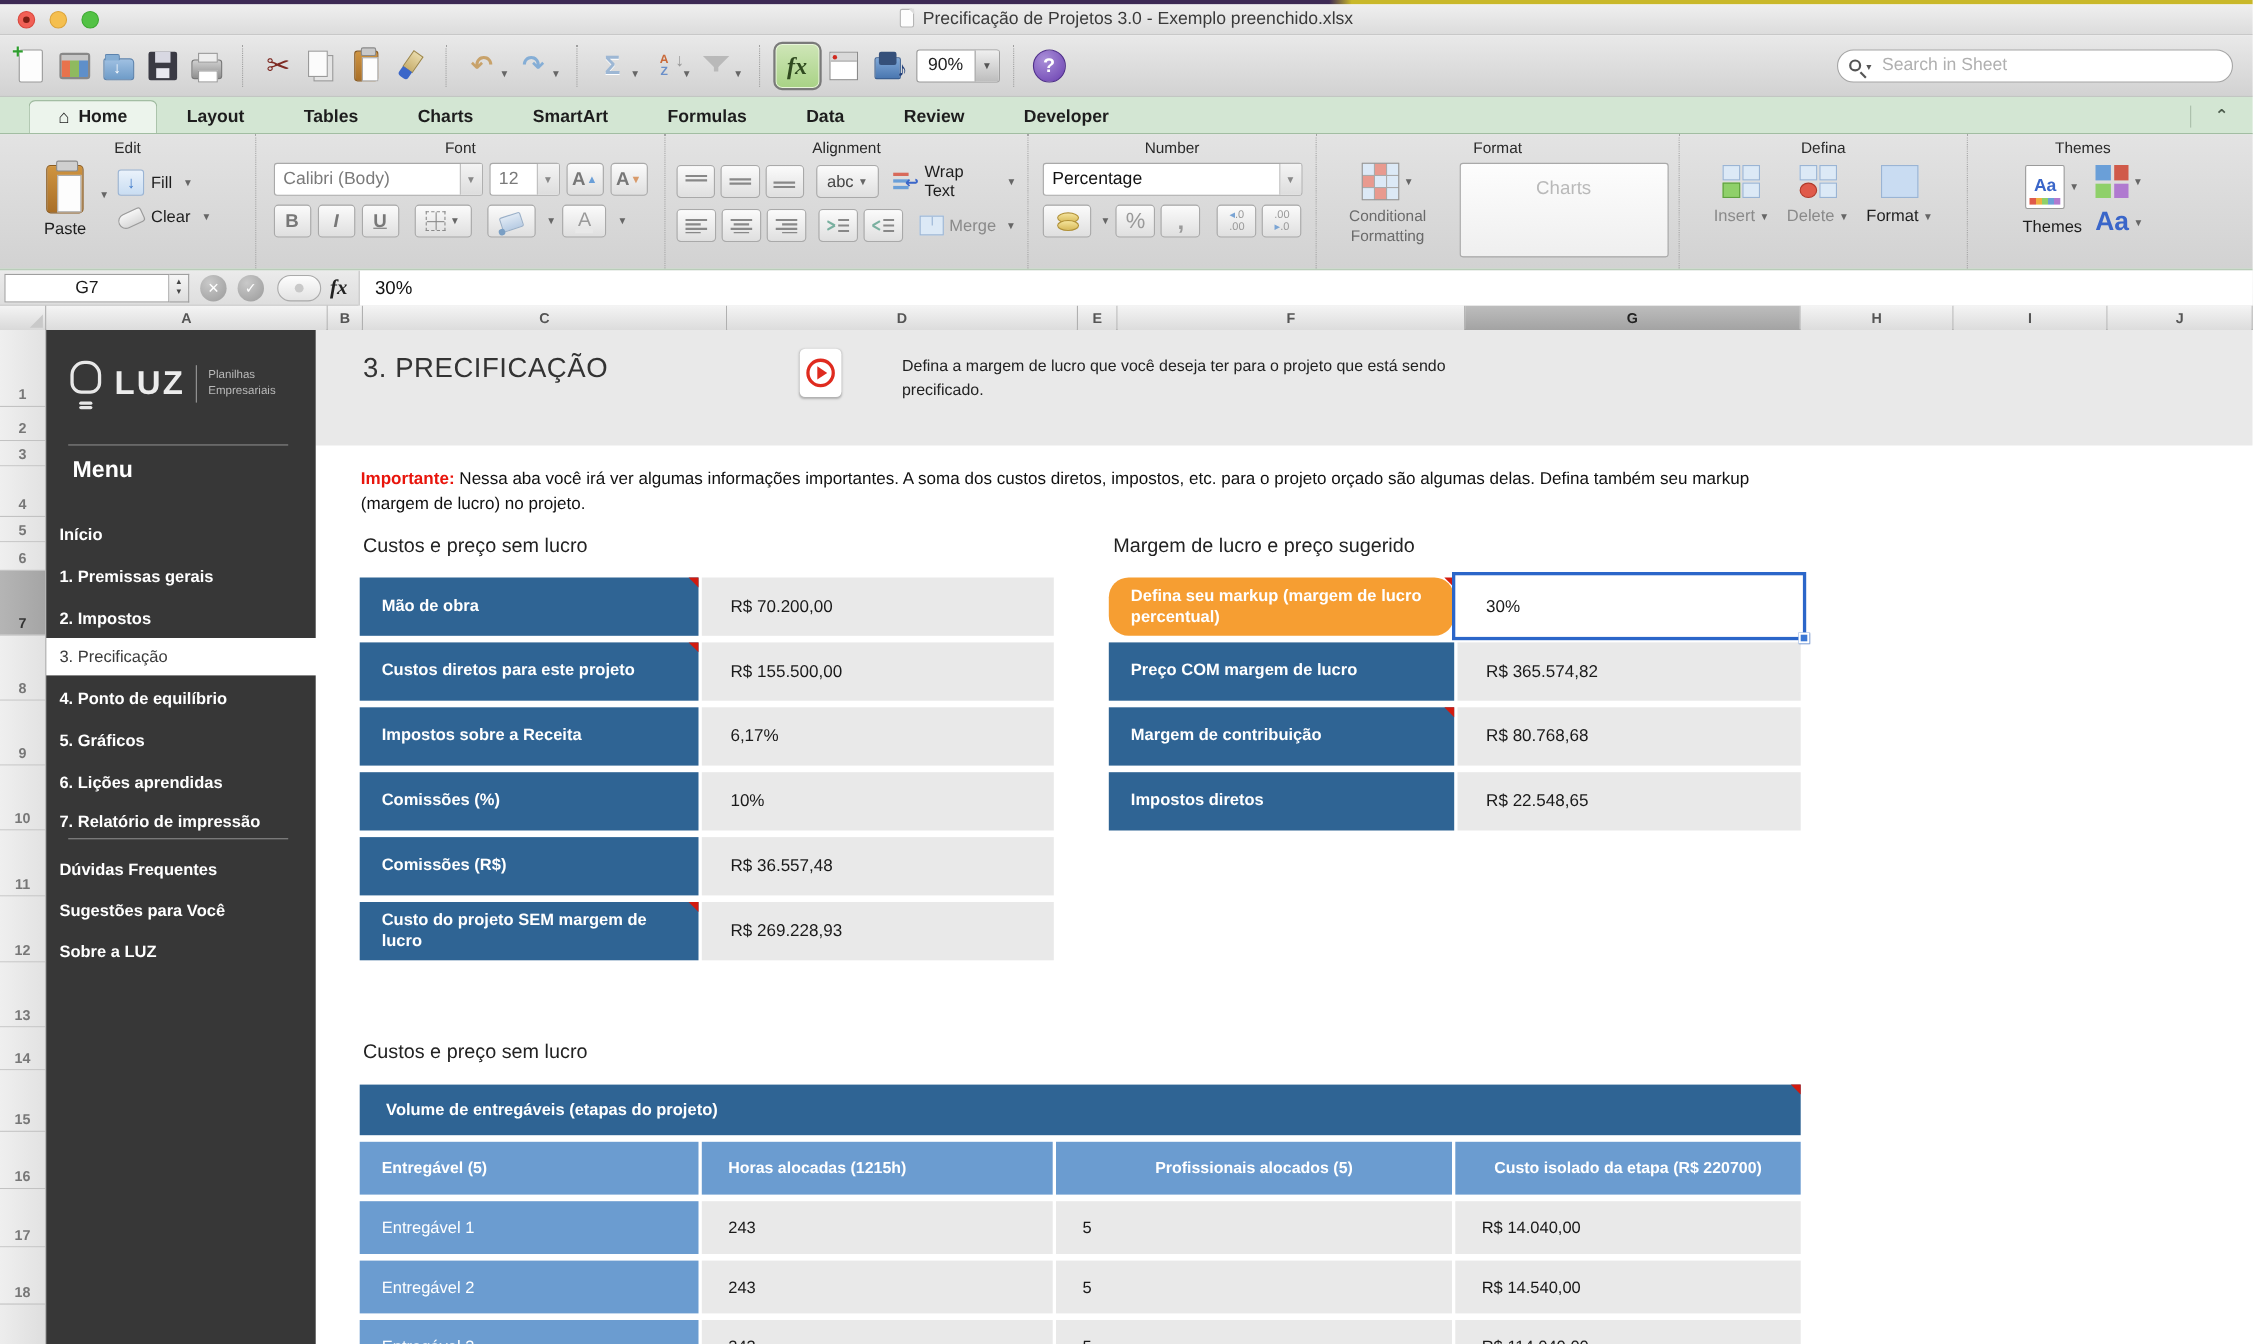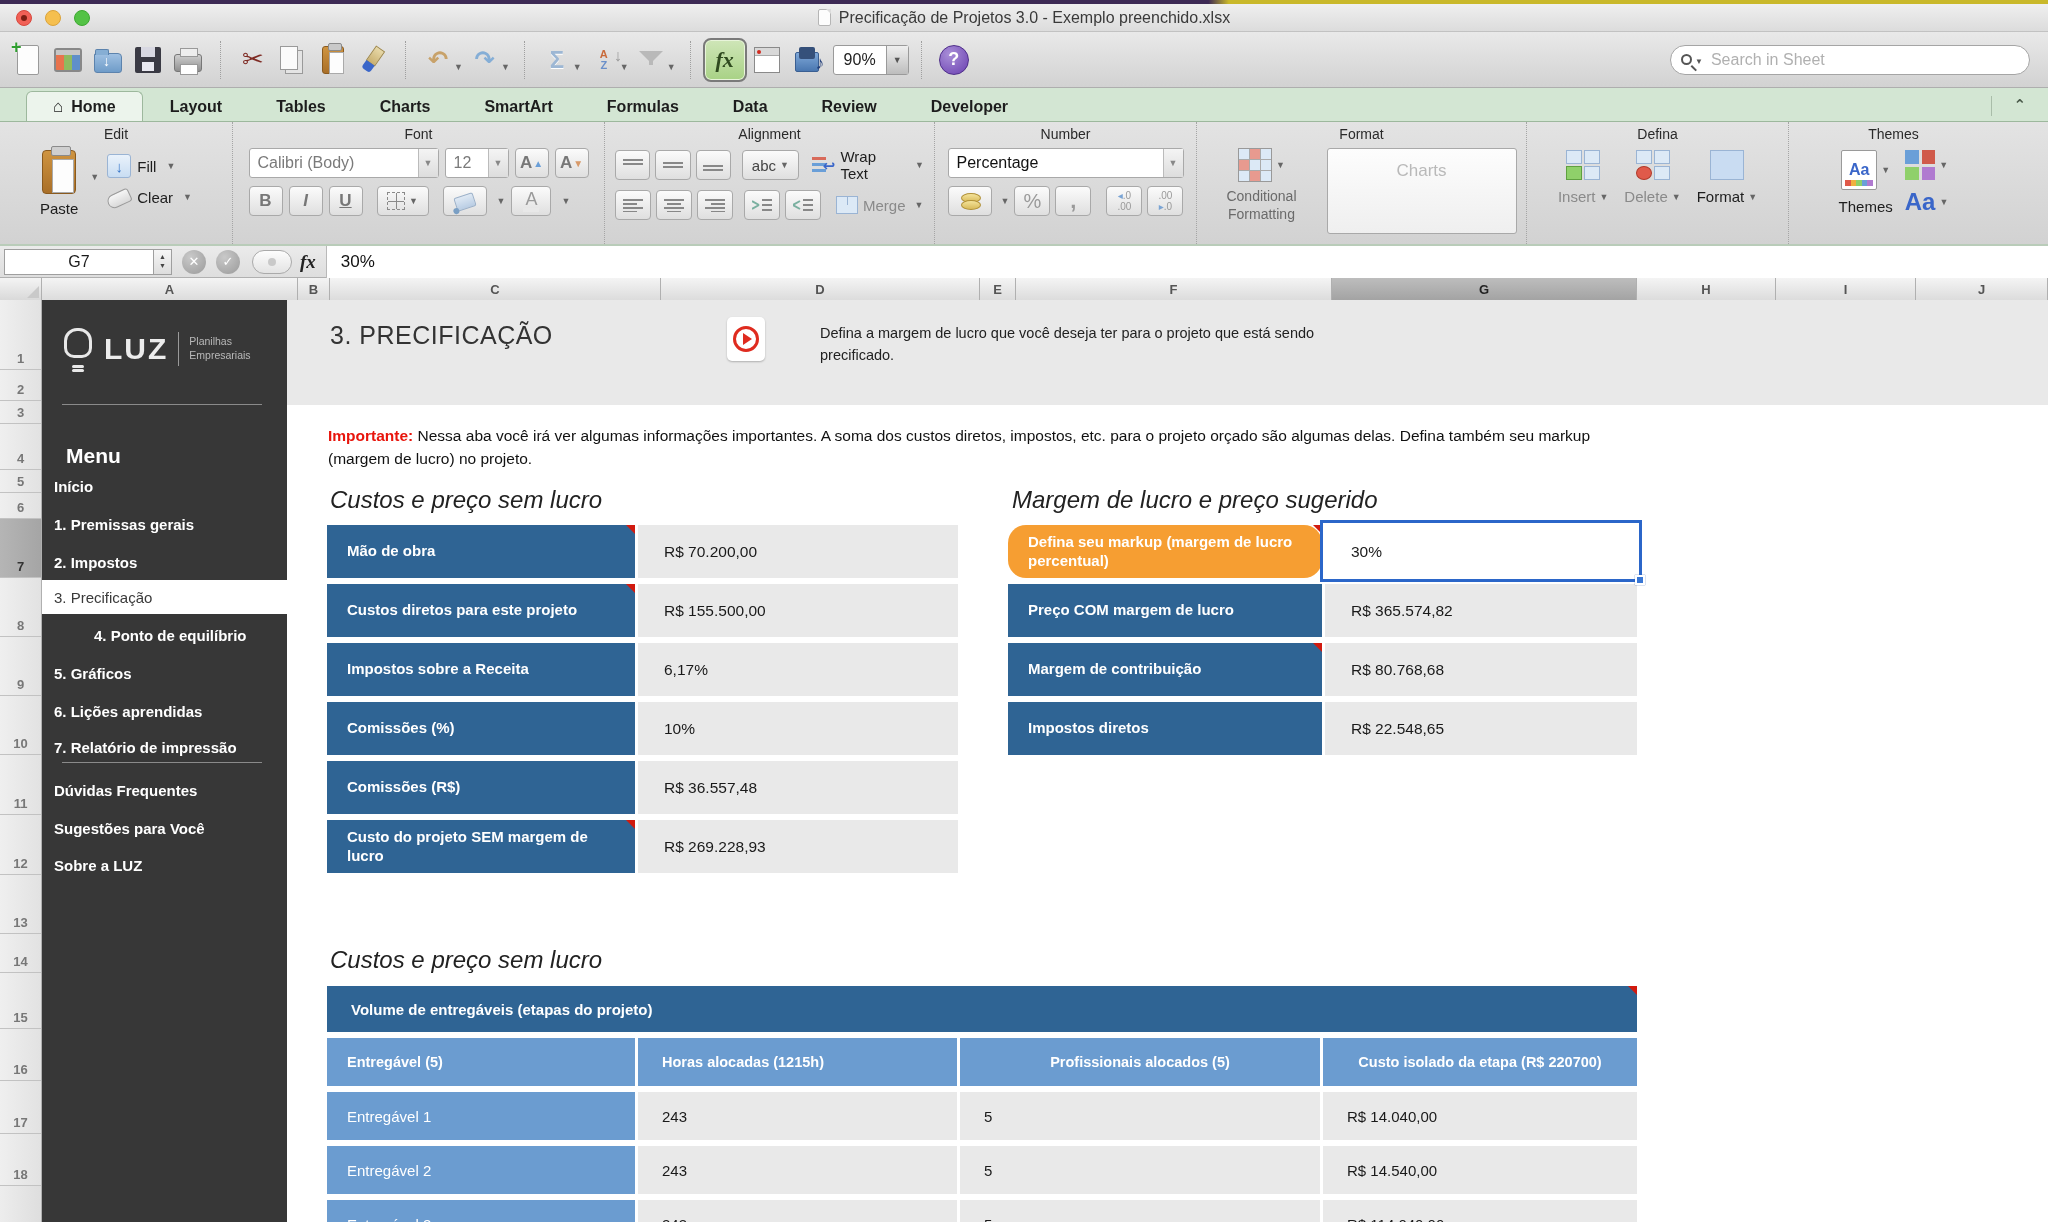--- a/index.html
+++ b/index.html
@@ -224,21 +224,21 @@
   .grayband{position:absolute;left:287px;top:0;width:1761px;height:105px;background:var(--band-gray);}
   .page-title{position:absolute;left:330px;top:21px;font-size:25px;color:#333;letter-spacing:0.5px;}
   .play-btn{position:absolute;left:727px;top:17px;width:38px;height:44px;background:#fff;border-radius:5px;box-shadow:0 1px 2px rgba(0,0,0,0.25);display:flex;align-items:center;justify-content:center;}
   .play-ring{width:26px;height:26px;border-radius:50%;border:3px solid #df2b1f;display:flex;align-items:center;justify-content:center;}
   .play-tri{width:0;height:0;border-left:9px solid #df2b1f;border-top:6px solid transparent;border-bottom:6px solid transparent;margin-left:2px;}
   .header-desc{position:absolute;left:820px;top:22px;width:510px;font-size:14.5px;color:#222;line-height:1.55;}
 
   .note-par{position:absolute;left:328px;top:124px;width:1270px;font-size:15.5px;color:#111;line-height:1.5;}
   .note-par .imp{color:#e8150c;font-weight:bold;}
 
-  .sec-title{position:absolute;font-size:24px;color:#222;font-style:italic;}
+  .sec-title{position:absolute;font-size:18px;color:#222;}
   .kv-table{position:absolute;display:flex;flex-direction:column;gap:6px;}
   .kv-row{display:flex;gap:3px;}
   .kv-label{position:relative;background:var(--dark-blue);color:#fff;font-weight:bold;font-size:15px;display:flex;align-items:center;padding:0 8px 0 20px;line-height:1.25;}
   .kv-value{background:var(--cell-gray);color:#1a1a1a;font-size:15.5px;display:flex;align-items:center;padding-left:26px;}
   .kv-label.orange{background:var(--orange);border-radius:18px;}
   .kv-value.white{background:#fff;}
   .costs .kv-label{width:308px;height:53px;}
   .costs .kv-value{width:320px;height:53px;}
   .margin .kv-label{width:314px;height:53px;}
   .margin .kv-value{width:312px;height:53px;}
@@ -262,21 +262,21 @@
   
   .sidebar{position:absolute;left:42px;top:0;width:245px;height:922px;background:var(--sidebar-bg);}
   .logo{position:absolute;left:22px;top:28px;display:flex;align-items:center;}
   .bulb{width:30px;height:42px;position:relative;margin-right:10px;}
   .bulb .glass{position:absolute;left:0;top:0;width:28px;height:30px;border:3px solid #e8e8e8;border-radius:13px 13px 10px 10px;}
   .bulb .base{position:absolute;left:8px;bottom:2px;width:12px;height:3px;background:#e8e8e8;border-radius:2px;box-shadow:0 4px 0 #e8e8e8;}
   .logo-text{font-size:30px;font-weight:bold;color:#ececec;letter-spacing:2px;}
   .logo-sep{width:1px;height:34px;background:#9a9a9a;margin:0 10px;}
   .logo-tag{font-size:10.5px;color:#b9b9b9;line-height:1.3;}
   .side-div{position:absolute;left:20px;width:200px;height:1px;background:#8a8a8a;}
-  .menu-title{position:absolute;left:24px;top:116px;font-size:21px;font-weight:bold;color:#fff;margin-top:28px;}
+  .menu-title{position:absolute;left:24px;top:116px;font-size:21px;font-weight:bold;color:#fff;}
   .menu-item{position:absolute;left:0;width:245px;height:36px;display:flex;align-items:center;padding-left:12px;color:#fff;font-weight:bold;font-size:15px;}
   .menu-item.active{background:#fff;color:#3a3a3a;font-weight:normal;width:253px;height:34px;}
 
   [data-interactable]{cursor:default;}
 </style>
 </head>
 <body>
 
 <div class="desktop-peek" data-interactable="false"></div>
 
@@ -951,21 +951,21 @@
         <span>Planilhas</span><br><span>Empresariais</span>
       </span>
     </div>
     <div class="side-div" style="top:104px;" data-interactable="false"></div>
     <div class="menu-title" data-interactable="false">Menu</div>
     <div data-interactable="false">
         <div class="menu-item" data-interactable="true" style="top: 168px;">Início</div>
         <div class="menu-item" data-interactable="true" style="top: 206px;">1. Premissas gerais</div>
         <div class="menu-item" data-interactable="true" style="top: 244px;">2. Impostos</div>
         <div class="menu-item active" data-interactable="true" style="top: 280px;">3. Precificação</div>
-        <div class="menu-item" data-interactable="true" style="top: 317px; margin-left: 40px;">4. Ponto de equilíbrio</div>
+        <div class="menu-item" data-interactable="true" style="top: 317px;">4. Ponto de equilíbrio</div>
         <div class="menu-item" data-interactable="true" style="top: 355px;">5. Gráficos</div>
         <div class="menu-item" data-interactable="true" style="top: 393px;">6. Lições aprendidas</div>
         <div class="menu-item" data-interactable="true" style="top: 429px;">7. Relatório de impressão</div>
       </div>
     <div class="side-div" style="top:462px;" data-interactable="false"></div>
     <div data-interactable="false">
         <div class="menu-item" data-interactable="true" style="top: 472px;">Dúvidas Frequentes</div>
         <div class="menu-item" data-interactable="true" style="top: 510px;">Sugestões para Você</div>
         <div class="menu-item" data-interactable="true" style="top: 547px;">Sobre a LUZ</div>
       </div>

